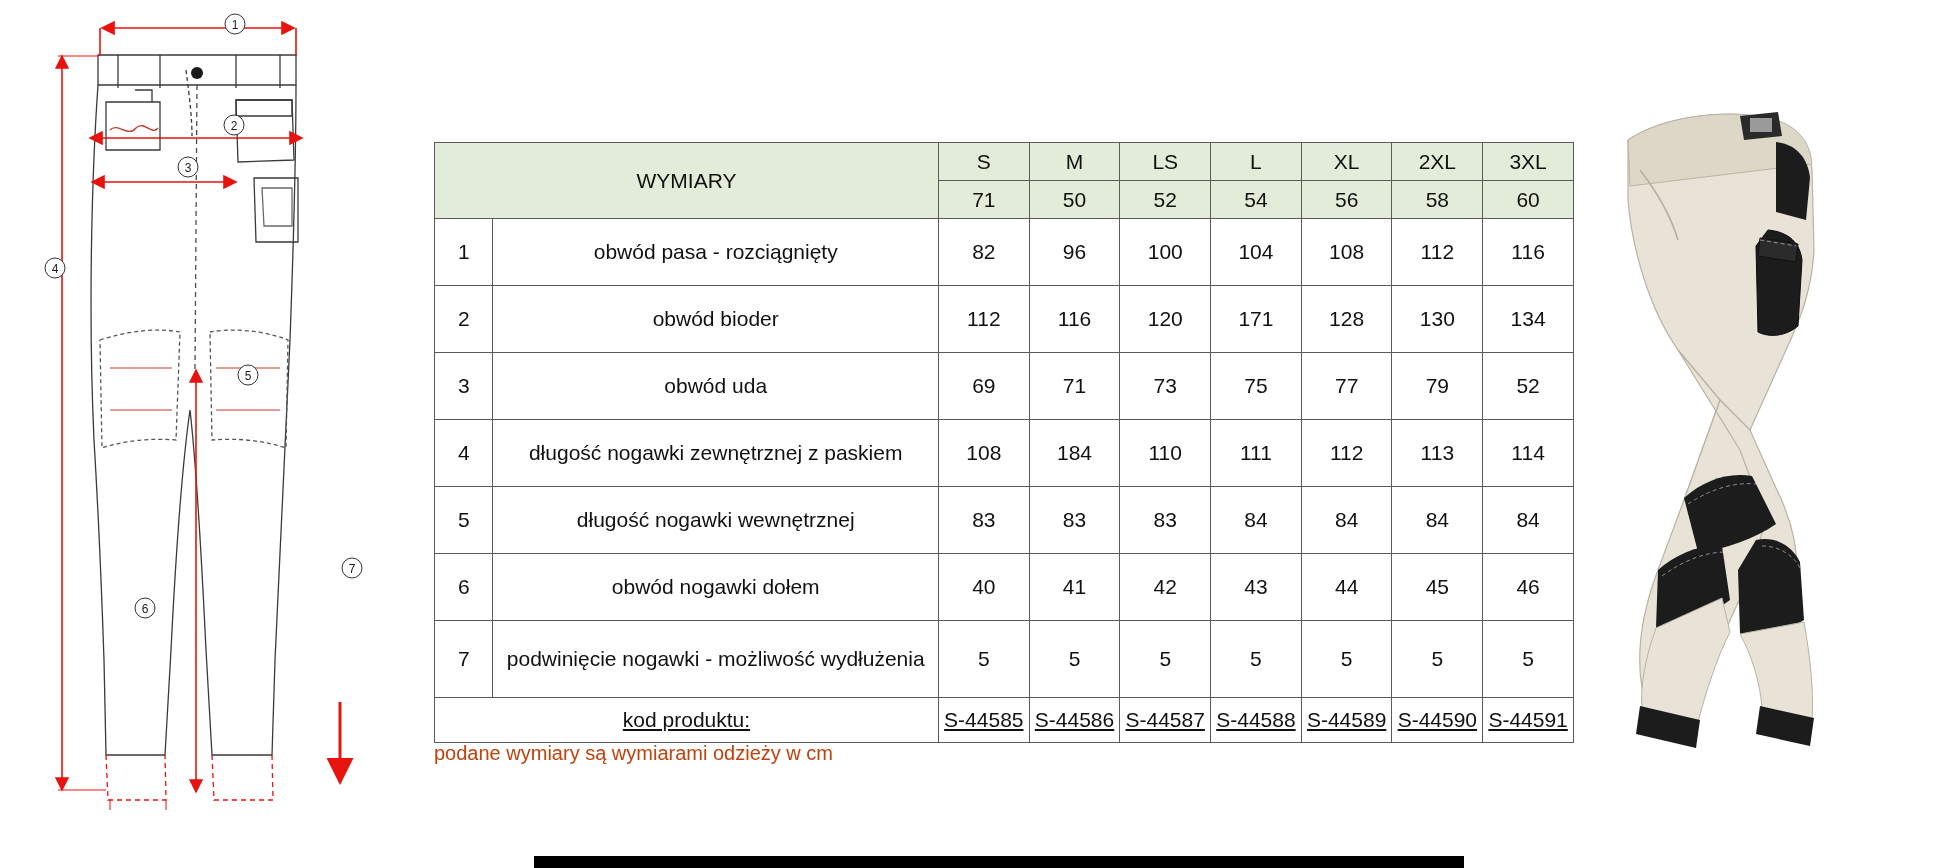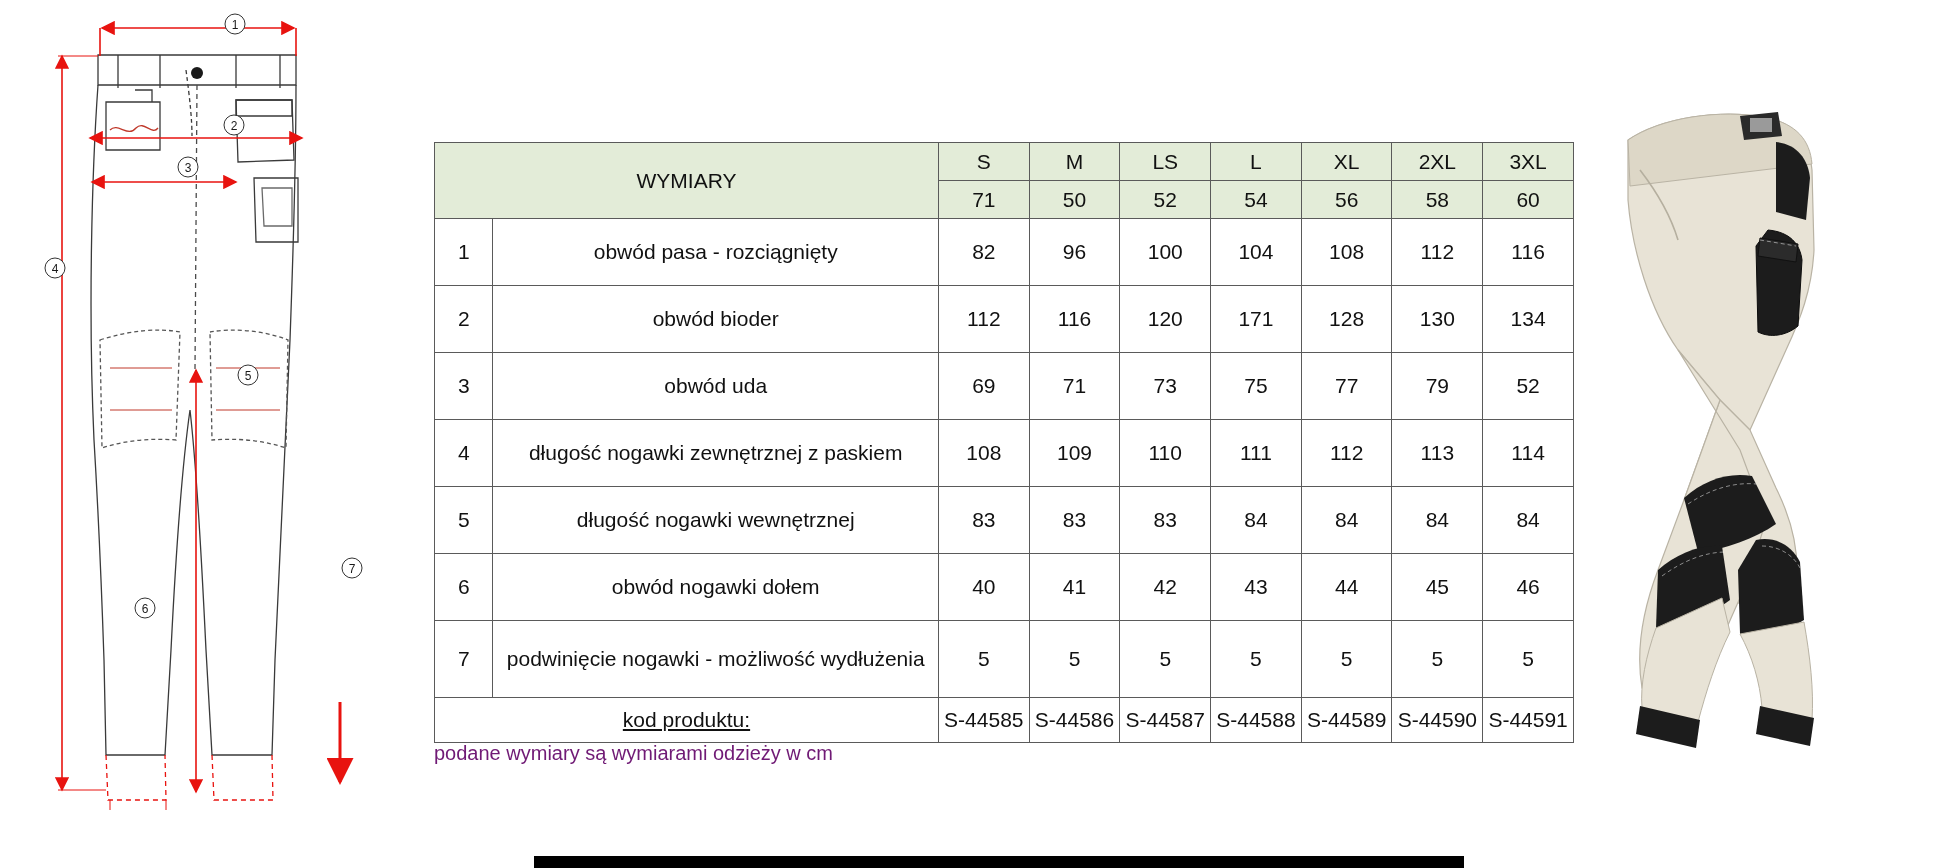--- a/index.html
+++ b/index.html
@@ -44,25 +44,25 @@
   .col-num{width:58px;}
   .col-name{width:442px;}
   .col-size{width:90px;}
   td.num{font-size:21px;height:66px;}
   td.name{text-align:left;padding-left:16px;font-size:21px;line-height:1.45;}
   td.val{font-size:21px;}
   tr.row-tall td{height:76px;}
   td.code-label{
     text-align:right;padding-right:12px;font-size:20px;height:44px;text-decoration:underline;
   }
-  td.code-val{font-size:19px;height:44px;}
+  td.code-val{font-size:19px;height:44px;text-decoration:underline;}
 
   
   .notes{position:absolute;left:434px;top:742px;width:900px;}
-  .notes p{margin:0 0 22px 0;font-size:20px;color:#701a75;}
+  .notes p{margin:0 0 22px 0;font-size:20px;color:#c2410c;}
 
   
   .photo{position:absolute;left:1600px;top:100px;width:330px;height:720px;}
   .photo svg{display:block;}
 
   
   .bottom-bar{
     position:absolute;left:534px;top:856px;width:930px;height:12px;background:#000;
   }
 </style>
@@ -224,21 +224,21 @@
           <td class="val">73</td>
           <td class="val">75</td>
           <td class="val">77</td>
           <td class="val">79</td>
           <td class="val">52</td>
         </tr>
         <tr>
           <td class="num">4</td>
           <td class="name">długość nogawki zewnętrznej z paskiem</td>
           <td class="val">108</td>
-          <td class="val">109</td>
+          <td class="val">184</td>
           <td class="val">110</td>
           <td class="val">111</td>
           <td class="val">112</td>
           <td class="val">113</td>
           <td class="val">114</td>
         </tr>
         <tr>
           <td class="num">5</td>
           <td class="name">długość nogawki wewnętrznej</td>
           <td class="val">83</td>

